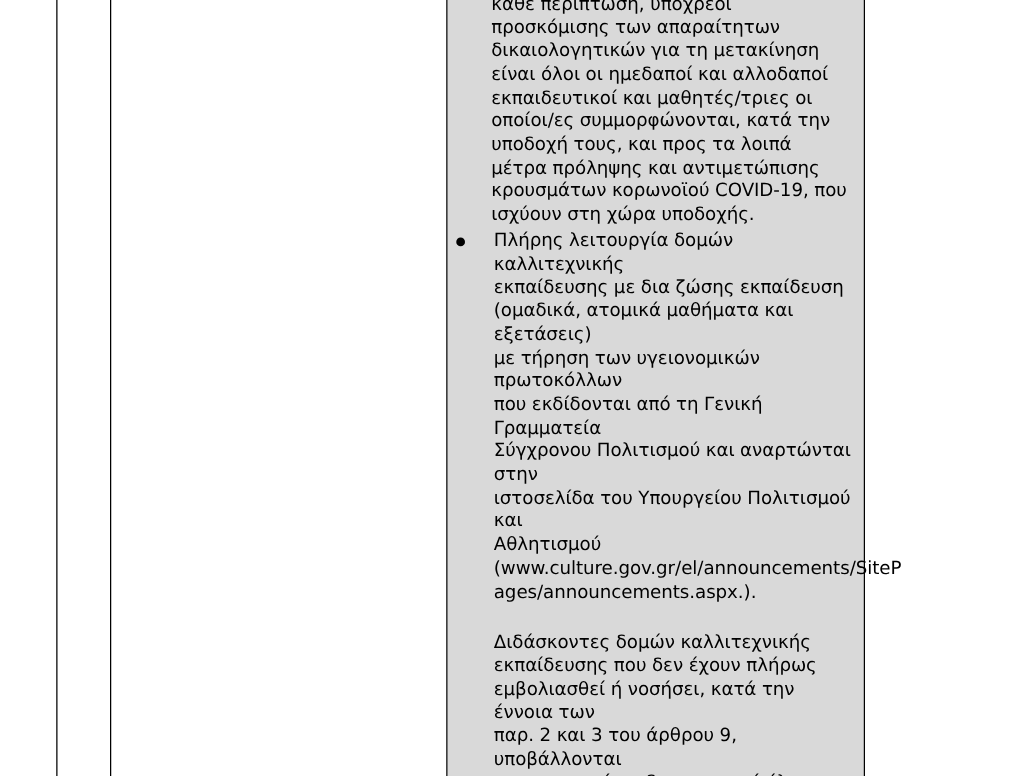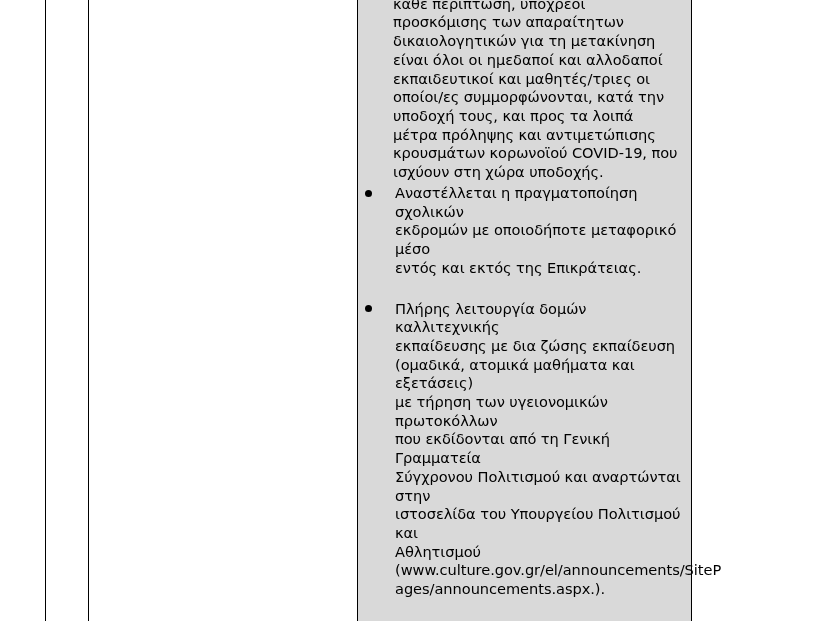--- a/index.html
+++ b/index.html
@@ -141,26 +141,20 @@
 μετακίνηση είναι όλοι οι ημεδαποί και
 αλλοδαποί εκπαιδευτικοί και μαθητές/τριες οι
 οποίοι/ες συμμορφώνονται, κατά την
 υποδοχή τους, και προς τα λοιπά μέτρα
 πρόληψης και αντιμετώπισης κρουσμάτων
 κορωνοϊού COVID-19, που ισχύουν στη χώρα
 υποδοχής.</p>
 
         <ul class="bullet-list">
 
-          <li class="bullet-item b1">
-            <span class="bullet-mark"></span>
-            <span class="bullet-text">Αναστέλλεται η πραγματοποίηση σχολικών
-εκδρομών με οποιοδήποτε μεταφορικό μέσο
-εντός και εκτός της Επικράτειας.</span>
-          </li>
 
           <li class="bullet-item b2">
             <span class="bullet-mark"></span>
             <span class="bullet-text">Πλήρης λειτουργία δομών καλλιτεχνικής
 εκπαίδευσης με δια ζώσης εκπαίδευση
 (ομαδικά, ατομικά μαθήματα και εξετάσεις)
 με τήρηση των υγειονομικών πρωτοκόλλων
 που εκδίδονται από τη Γενική Γραμματεία
 Σύγχρονου Πολιτισμού και αναρτώνται στην
 ιστοσελίδα του Υπουργείου Πολιτισμού και

